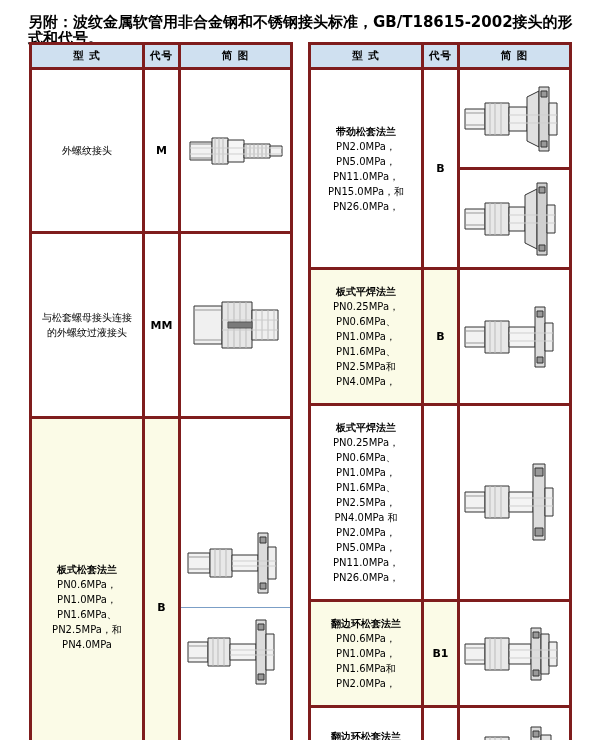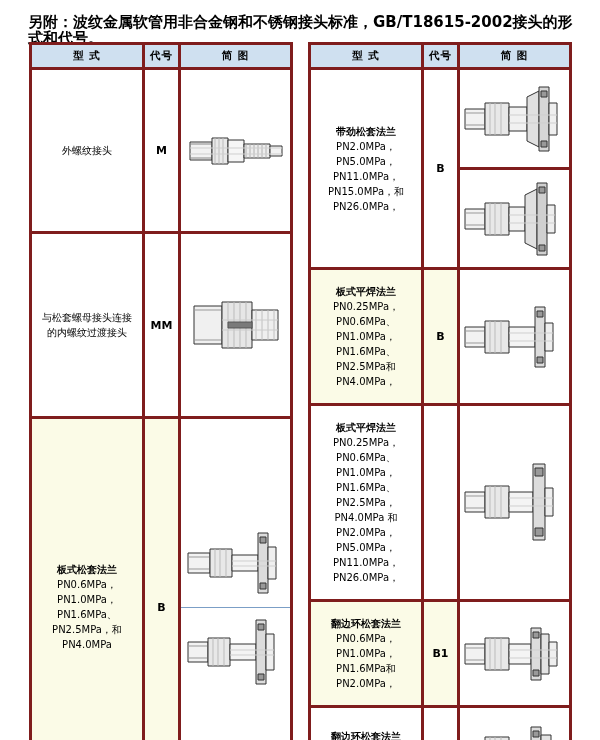--- a/index.html
+++ b/index.html
@@ -141,21 +141,21 @@
                   <path d="M8 28 L100 28 M8 34 L100 34" stroke="#cfcfcf"></path>
                 </g>
               </svg>
             </span>
           </td>
         </tr>
 
 
         <tr style="height:88px">
           <td class="type white">
-            <div>与松套螺母接头连接的内螺纹过渡接头</div>
+            <div>与松套螺母接头连接的外螺纹过液接头</div>
           </td>
           <td class="code white">MM</td>
           <td class="fig">
             <span class="fig-wrap">
               <svg width="108" height="70" viewBox="0 0 108 70">
                 <g fill="none" stroke="#333" stroke-width="1">
                   <path d="M12 16 L12 54 L40 54 L40 16 Z" fill="#f0f0f0"></path>
                   <path d="M12 20 L40 20 M12 50 L40 50" stroke="#999"></path>
                   <path d="M40 12 L70 12 L70 58 L40 58 Z" fill="#e6e6e6"></path>
                   <path d="M46 12 L46 58 M52 12 L52 58 M58 12 L58 58 M64 12 L64 58" stroke="#bbb"></path>

